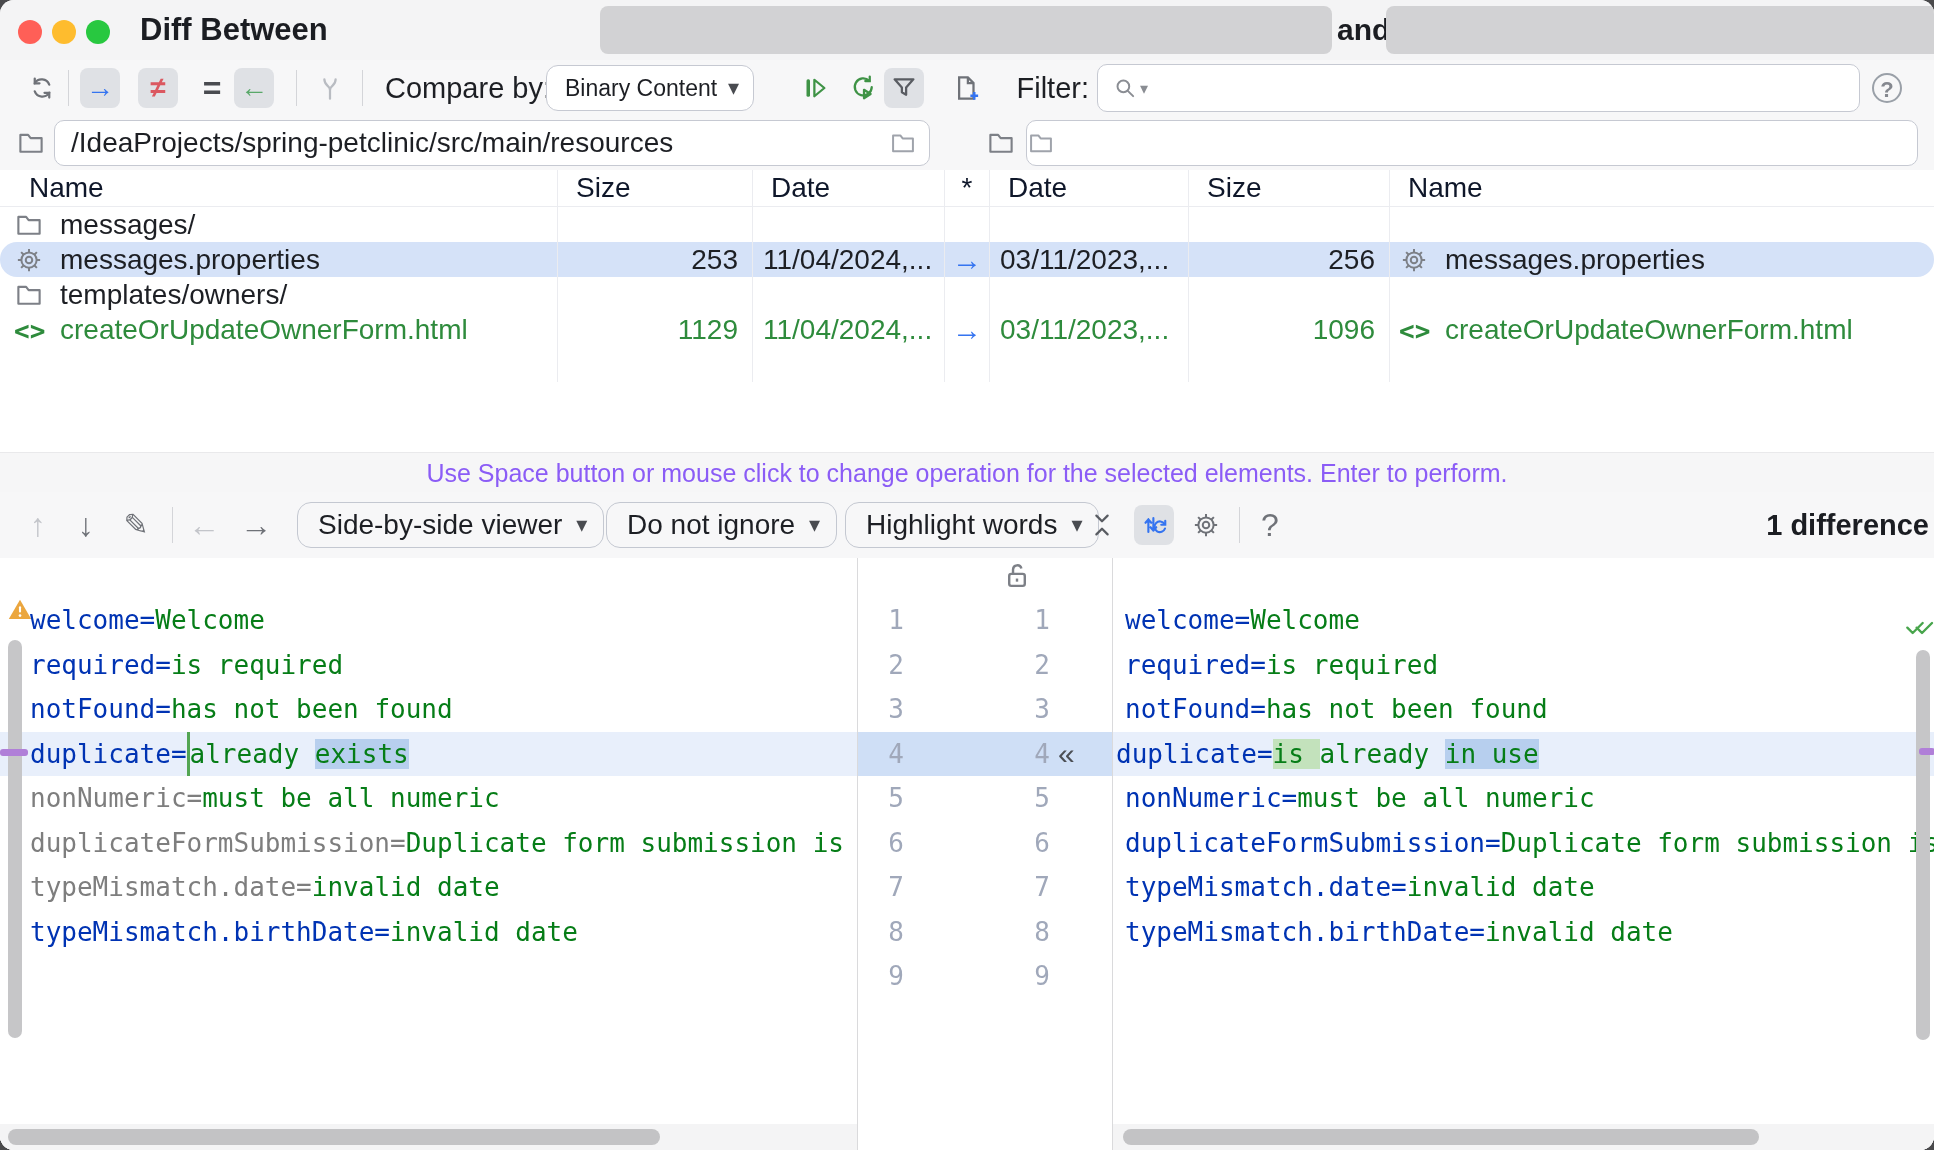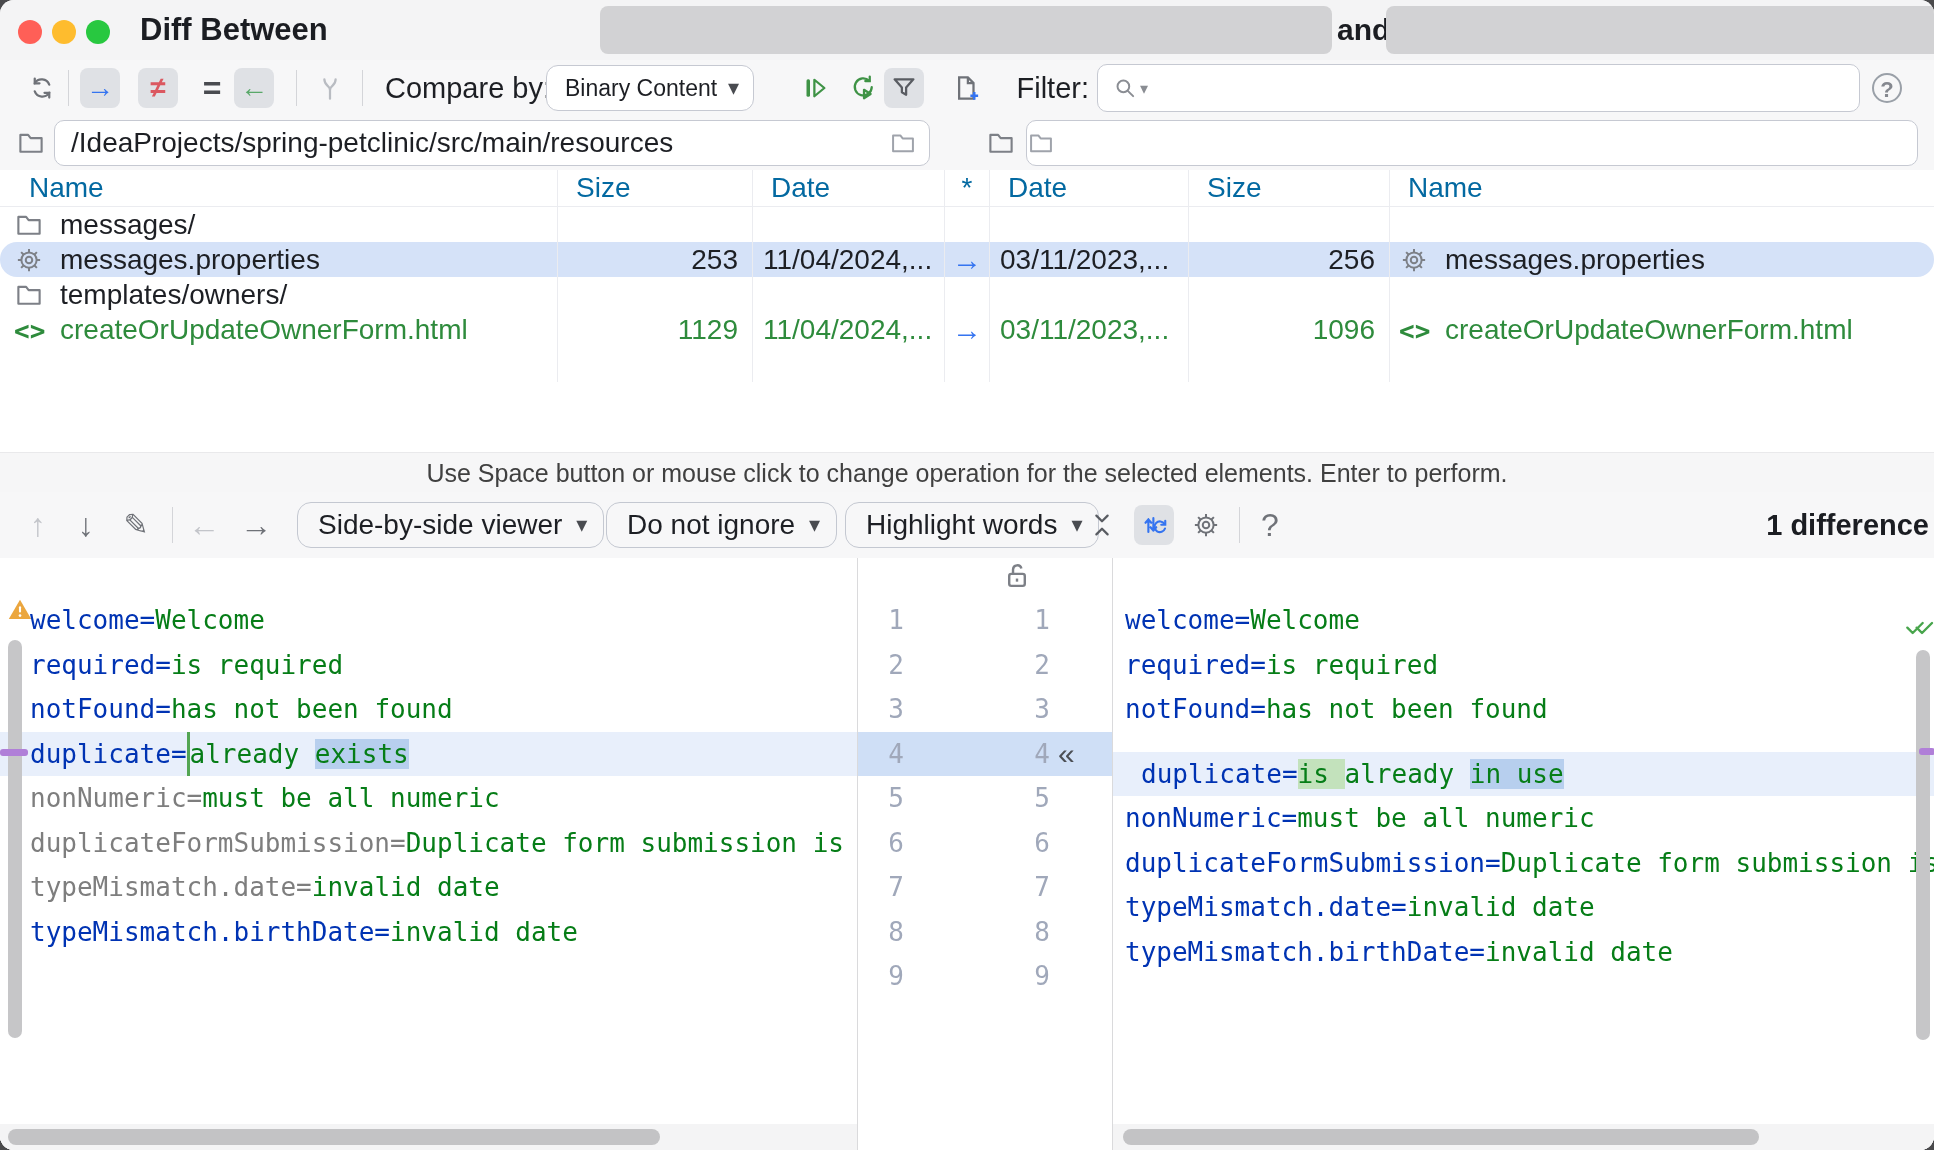--- a/index.html
+++ b/index.html
@@ -40,40 +40,40 @@
   .pfield{position:absolute;top:4px;height:44px;background:#fff;border:1px solid #c6c9d2;border-radius:10px;display:flex;align-items:center;}
   .pfield .ptext{font-size:28px;color:#1d1f24;padding-left:16px;white-space:nowrap;overflow:hidden;flex:1;}
   .pfield .pfico{width:28px;height:28px;color:#9fa3ab;margin-right:12px;flex:0 0 auto;}
 
   
   .table{position:absolute;left:0;top:170px;width:1934px;height:282px;background:#fff;}
   .thead,.trow{display:grid;grid-template-columns:557px 195px 192px 45px 199px 201px auto;}
   .thead{height:36px;border-bottom:1px solid #ebecf0;}
   .trow{height:35px;}
   .tc{display:flex;align-items:center;font-size:28px;color:#1d1f24;overflow:hidden;white-space:nowrap;}
-  .thead .tc{font-size:28px;color:#0369a1;}
+  .thead .tc{font-size:28px;color:#0f172a;}
   .tc+.tc{border-left:1px solid #ebecf0;}
   .hname{padding-left:29px;}
   .hsize,.hdate,.hsize2,.hdate2,.hname2{padding-left:18px;}
   .hstar{justify-content:center;padding-left:0;}
   .cnl{padding-left:14px;}
   .cnr{padding-left:9px;}
   .csz,.csz2{justify-content:flex-end;padding-right:14px;}
   .cdt{padding-left:10px;}
   .cop{justify-content:center;}
   .ticon{width:30px;height:30px;color:#7d8087;flex:0 0 aupx;margin-right:16px;flex-shrink:0;}
   .tl{white-space:nowrap;}
   .ci{font-family:"DejaVu Sans Mono",monospace;font-size:26px;font-weight:700;}
   .trow.sel{background:#d5e2f8;border-radius:17px;}
   .trow.grn .tc,.trow.grn .ticon,.trow.grn .ci{color:#2e8b3c;}
   .oparrow{color:#3574f0;font-size:30px;font-weight:700;}
 
   
   .hintbar{position:absolute;left:0;top:452px;width:1934px;height:40px;background:#f6f6f7;border-top:1px solid #e9e9eb;display:flex;align-items:center;justify-content:center;}
-  .hinttext{font-size:25px;color:#404040;}
+  .hinttext{font-size:25px;color:#8b5cf6;}
 
   
   .toolbar2{position:absolute;left:0;top:492px;width:1934px;height:66px;background:#f7f7f8;border-bottom:1px solid #d8d8da;}
   .t2ic{position:absolute;top:13px;width:40px;height:40px;display:flex;align-items:center;justify-content:center;color:#6f7278;}
   .t2ic.dis{color:#c3c5ca;}
   .t2ic.tog{background:#dfe1e5;border-radius:8px;}
   .t2sep{position:absolute;top:15px;width:1px;height:36px;background:#d4d5d9;}
   .pill{position:absolute;top:10px;height:44px;border:1px solid #c4c8d1;border-radius:14px;display:flex;align-items:center;background:transparent;}
   .pill .stext{font-size:28px;color:#1d1f24;padding-left:20px;}
   .pill .caret{margin-left:14px;padding-right:16px;font-size:22px;color:#494b50;}
@@ -83,21 +83,21 @@
   .diff{position:absolute;left:0;top:558px;width:1934px;height:592px;background:#fff;}
   .pane{position:absolute;top:0;height:592px;background:#fff;overflow:hidden;}
   .pane.left{left:0;width:858px;border-right:1px solid #dadadc;box-sizing:border-box;}
   .pane.right{left:1112px;width:822px;border-left:1px solid #dadadc;box-sizing:border-box;}
   .gutter{position:absolute;left:858px;top:0;width:254px;height:592px;background:#fff;}
   .code{position:absolute;left:0;right:0;top:40px;}
   .pane.left .code{padding-left:30px;}
   .pane.right .code{padding-left:12px;}
   .cline{height:44.5px;line-height:44.5px;font-family:"DejaVu Sans Mono",monospace;font-size:26px;white-space:pre;}
   .cline.csel{background:#e8effb;margin-left:-30px;padding-left:30px;}
-  .pane.right .cline.csel{margin-left:-12px;padding-left:28px;margin-top:20px;}
+  .pane.right .cline.csel{margin-left:-12px;padding-left:3px;}
   .k{color:#0033b3;}
   .kg{color:#7e7e7e;}
   .v{color:#067d17;}
   .wb{background:#b7cfee;}
   .wg{background:#c3e2bc;}
   .ins{display:inline-block;width:3px;height:44.5px;background:#53a552;vertical-align:top;}
   .gnum{position:absolute;top:40px;font-family:"DejaVu Sans Mono",monospace;font-size:26px;color:#a0a8ba;text-align:right;}
   .gnum div{height:44.5px;line-height:44.5px;}
   .gcol1{left:0;width:46px;padding-right:0;}
   .gcol2{left:0;width:192px;}

